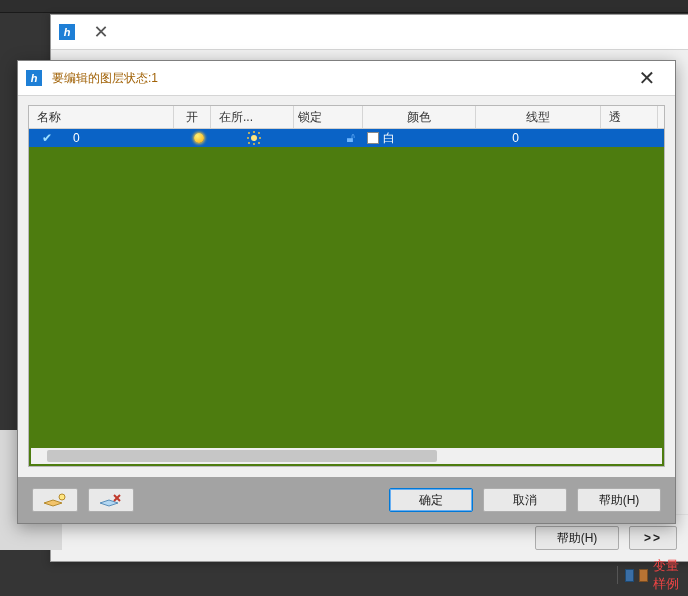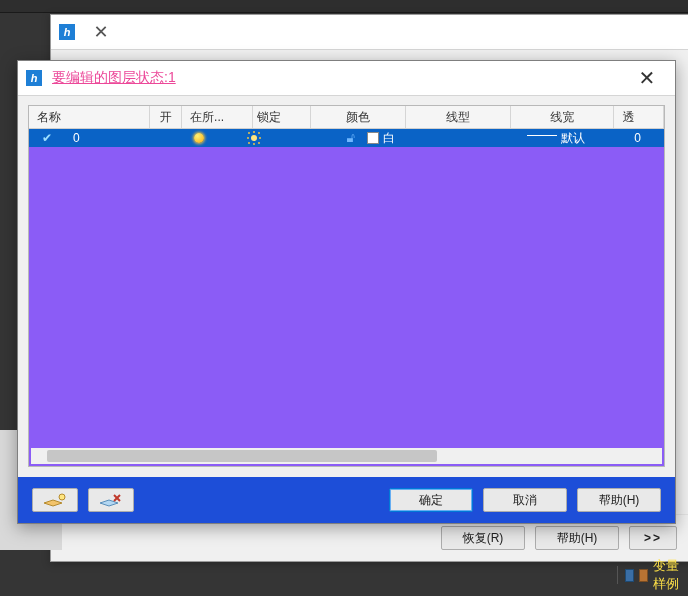--- a/index.html
+++ b/index.html
@@ -6,44 +6,44 @@
   #stage { position: relative; width: 688px; height: 596px; overflow: hidden; background: #353535; }
 
   
   .topstrip { position: absolute; left: 0; top: 0; width: 688px; height: 12px; background: #2e2e2e; border-bottom: 1px solid #1a1a1a; }
 
   
   .leftpanel { position: absolute; left: 0; top: 430px; width: 62px; height: 120px; background: #d9d9d9; display: flex; align-items: center; justify-content: center; color: #4a4a4a; font-size: 14px; }
 
   
   .dock { position: absolute; left: 560; right: 0; bottom: 0; height: 28px; background: #2f2f2f;}
-  .dock-inner { position: absolute; right: 8px; bottom: 3px; display: flex; align-items: center; gap: 5px; color: #fde047; font-size: 13px;}
+  .dock-inner { position: absolute; right: 8px; bottom: 3px; display: flex; align-items: center; gap: 5px; color: #ef4444; font-size: 13px;}
   .dock-swatch1 { width: 14px; height: 11px; background: #3a6ea5; border: 1px solid #1e4a73;}
   .dock-swatch2 { width: 14px; height: 11px; background: #b87333; border: 1px solid #7a4d22;}
   .dock-divider { width: 1px; height: 18px; background: #555; margin: 0 2px;}
 
   
   .dlg-bg { position: absolute; left: 50px; top: 14px; width: 640px; height: 546px; background: #f0f0f0; border: 1px solid #9a9a9a; box-shadow: 0 2px 8px rgba(0,0,0,0.25); }
   .dlg-bg .titlebar { height: 34px; background: #fff; border-bottom: 1px solid #d5d5d5; display: flex; align-items: center; padding: 0 8px; }
   .dlg-bg .titlebar .title { flex: 1; color: #333; font-size: 13px; padding-left: 4px; }
   .dlg-bg .titlebar .xbtn { width: 40px; text-align: center; color: #555; font-size: 18px; cursor: pointer; }
   .app-icon { width: 16px; height: 16px; background: #1e7fd6; display: inline-flex; align-items: center; justify-content: center; color: #fff; font-style: italic; font-weight: bold; font-size: 11px; margin-right: 6px; }
 
   .dlg-bg .bottombar { position: absolute; left: 0; right: 0; bottom: 0; height: 46px; background: #f0f0f0; display: flex; align-items: center; justify-content: flex-end; padding: 0 14px; gap: 10px; border-top: 1px solid #e2e2e2;}
   .btn { height: 24px; border: 1px solid #adadad; background: #e9e9e9; padding: 0 14px; display: inline-flex; align-items: center; justify-content: center; font-size: 12px; color: #222; cursor: pointer; border-radius: 2px;}
   .btn-wide { min-width: 84px; }
   .btn-expand { min-width: 30px; letter-spacing: 2px; font-weight: bold;}
 
   
   .dlg-fg { position: absolute; left: 17px; top: 60px; width: 657px; height: 462px; background: #f0f0f0; border: 1px solid #7f7f7f; box-shadow: 0 4px 16px rgba(0,0,0,0.35); z-index: 10; }
   .dlg-fg .titlebar { height: 34px; background: #fff; border-bottom: 1px solid #d5d5d5; display: flex; align-items: center; padding: 0 8px; }
-  .dlg-fg .titlebar .title { flex: 1; color: #ec4899; font-size: 14px; padding-left: 4px; text-decoration: underline;}
+  .dlg-fg .titlebar .title { flex: 1; color: #a16207; font-size: 12px; padding-left: 4px;}
   .dlg-fg .titlebar .xbtn { width: 40px; text-align: center; color: #333; font-size: 20px; cursor: pointer;}
 
-  .dlg-fg .content { position: absolute; left: 10px; right: 10px; top: 44px; bottom: 56px; border: 1px solid #b8b8b8; background: #8b5cf6; }
+  .dlg-fg .content { position: absolute; left: 10px; right: 10px; top: 44px; bottom: 56px; border: 1px solid #b8b8b8; background: #4d7c0f; }
 
   .grid-header { height: 22px; background: #f5f5f5; border-bottom: 1px solid #cfcfcf; display: flex; }
   .gh-cell { border-right: 1px solid #d5d5d5; display: flex; align-items: center; padding: 0 8px; color: #333; font-size: 12px; white-space: nowrap; overflow: hidden;}
   .gh-cell.cj { justify-content: center; }
 
   .grid-row { height: 18px; background: #0a63c6; color: #fff; display: flex; font-size: 12px;}
   .gr-cell { display: flex; align-items: center; padding: 0 8px;}
   .gr-cell.rj { justify-content: flex-end; }
   .gr-cell.cj { justify-content: center; }
 
@@ -78,38 +78,37 @@
   .ico-sun .r7 { left: 0; bottom: 0;}
   .ico-sun .r8 { right: 0; bottom: 0;}
   .ico-lock { color: #6fb7ff; font-size: 13px;}
   .color-swatch { width: 10px; height: 10px; border: 1px solid #888; background: #fff; display: inline-block; margin-right: 4px;}
   .linesample { display: inline-block; width: 30px; border-top: 1px solid #fff; transform: translateY(-3px); margin-right: 4px;}
 
   
   .hscroll { position: absolute; left: 2px; right: 2px; bottom: 2px; height: 16px; background: #f0f0f0;}
   .hscroll .thumb { position: absolute; left: 16px; top: 2px; height: 12px; width: 390px; background: #c6c6c6; border-radius: 2px;}
 
-  .dlg-fg .bottombar { position: absolute; left: 0; right: 0; bottom: 0; height: 46px; background: #1d4ed8; display: flex; align-items: center; padding: 0 14px; gap: 10px;}
+  .dlg-fg .bottombar { position: absolute; left: 0; right: 0; bottom: 0; height: 46px; background: #a3a3a3; display: flex; align-items: center; padding: 0 14px; gap: 10px;}
   .bottombar .spacer { flex: 1; }
   .iconbtn { height: 24px; width: 46px; border: 1px solid #adadad; background: #e9e9e9; border-radius: 2px; display: inline-flex; align-items: center; justify-content: center; cursor: pointer;}
   .iconbtn svg { display: block; }
   .btn-default { border: 1px solid #0078d7; box-shadow: inset 0 0 0 1px #66aef2;}
 </style>
 </head>
 <body>
 <div id="stage">
   <div class="topstrip"></div>
 
   <div class="dlg-bg">
     <div class="titlebar">
       <span class="app-icon">h</span>
       <span class="xbtn">✕</span>
     </div>
     <div class="bottombar">
-      <button class="btn btn-wide">恢复(R)</button>
       <button class="btn btn-wide">帮助(H)</button>
       <button class="btn btn-expand">&gt;&gt;</button>
     </div>
   </div>
 
   <div class="leftpanel">
     <span>选择</span>
   </div>
 
   <div class="dlg-fg">
@@ -120,21 +119,20 @@
     </div>
 
     <div class="content">
       <div class="grid-header">
         <div class="gh-cell c-statusname">名称</div>
         <div class="gh-cell c-on-h">开</div>
         <div class="gh-cell c-view-h">在所...</div>
         <div class="gh-cell c-lock">锁定</div>
         <div class="gh-cell c-color cj">颜色</div>
         <div class="gh-cell c-ltype cj">线型</div>
-        <div class="gh-cell c-lwt cj">线宽</div>
         <div class="gh-cell c-trans">透</div>
       </div>
 
       <div class="grid-row">
         <div class="gr-cell c-status cj">
             <span class="ico-check">✔</span>
           </div>
         <div class="gr-cell c-name">0</div>
         <div class="gr-cell c-on cj">
             <span class="ico-bulb"></span>
@@ -151,24 +149,20 @@
               <span class="ray r7"></span>
               <span class="ray r8"></span>
           </span>
         </div>
         <div class="gr-cell c-lock rj">
             <span class="ico-lock">🔓︎</span>
           </div>
         <div class="gr-cell c-color">
             <span class="color-swatch"></span>
             <span>白</span>
-          </div>
-        <div class="gr-cell c-lwt rj">
-            <span class="linesample"></span>
-            <span>默认</span>
           </div>
         <div class="gr-cell c-trans rj">0</div>
       </div>
 
       <div class="hscroll">
         <div class="thumb"></div>
       </div>
     </div>
 
     <div class="bottombar">

